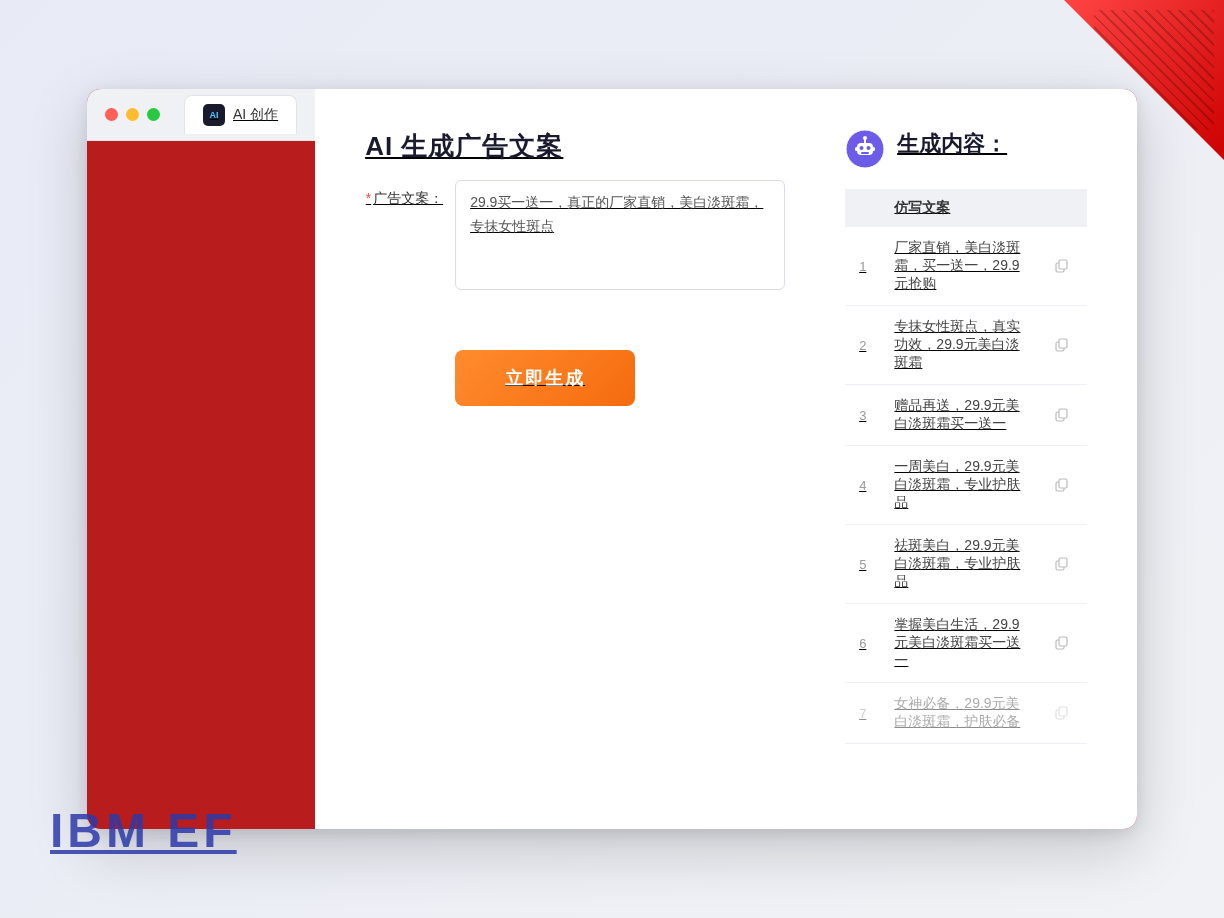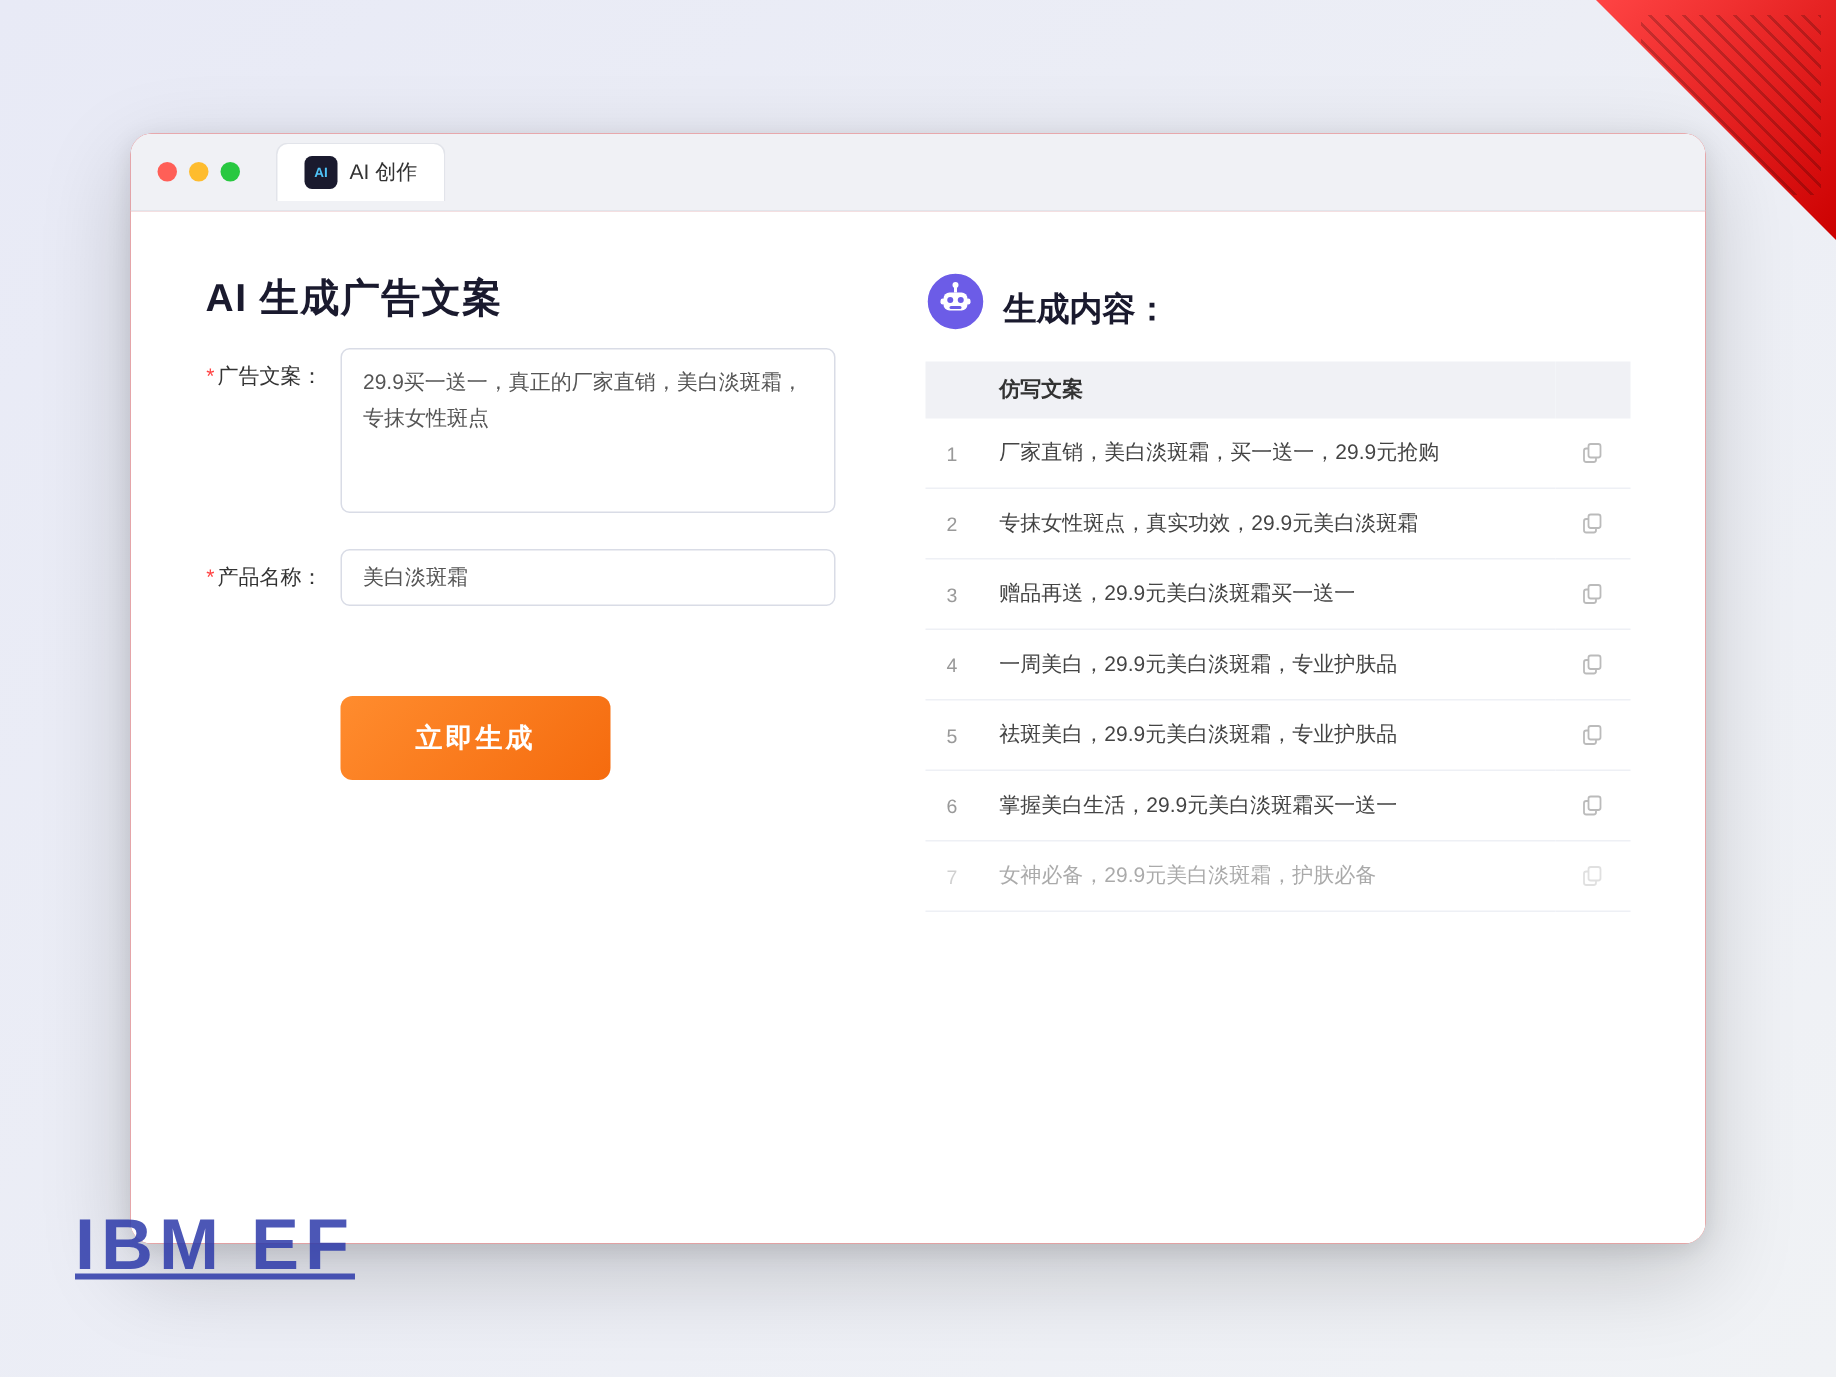--- a/index.html
+++ b/index.html
@@ -35,26 +35,27 @@
         45deg,
         rgba(0,0,0,0.2) 0px, rgba(0,0,0,0.2) 2px,
         transparent 2px, transparent 8px
       );
     }
 
     
     .window {
       width: 1050px;
       height: 740px;
-      background: #ef4444;
+      background: #b91c1c;
       border-radius: 14px;
       box-shadow: 0 20px 60px rgba(0,0,0,0.18), 0 4px 16px rgba(0,0,0,0.1);
       overflow: hidden;
       display: flex;
-      flex-direction: column;
+      flex-direction: row;
+      text-decoration: underline;
     }
 
     
     .titlebar {
       background: #f0f1f5;
       height: 52px;
       display: flex;
       align-items: center;
       padding: 0 18px;
       border-bottom: 1px solid #e2e4ea;
@@ -174,21 +175,21 @@
     }
 
     
     .right-panel {
       flex: 1;
       display: flex;
       flex-direction: column;
     }
     .right-header {
       display: flex;
-      align-items: flex-end;
+      align-items: flex-start;
       gap: 12px;
       margin-bottom: 20px;
     }
     .robot-icon {
       width: 40px;
       height: 40px;
       flex-shrink: 0;
     }
     .right-title {
       font-size: 22px;
@@ -285,26 +286,20 @@
     <div class="left-panel">
       <h1 class="page-title">AI 生成广告文案</h1>
 
       <div class="form-group">
         <label class="form-label">
           <span class="required-star">*</span><span>广告文案：</span>
         </label>
         <textarea class="form-input" style="">29.9买一送一，真正的厂家直销，美白淡斑霜，专抹女性斑点</textarea>
       </div>
 
-      <div class="form-group">
-        <label class="form-label">
-          <span class="required-star">*</span><span>产品名称：</span>
-        </label>
-        <input type="text" class="form-input" value="美白淡斑霜" style="">
-      </div>
 
 
       <button class="generate-btn">立即生成</button>
     </div>
 
     <div class="right-panel">
       <div class="right-header">
 
         <svg class="robot-icon" viewBox="0 0 40 40" fill="none" xmlns="http://www.w3.org/2000/svg">
           <circle cx="20" cy="20" r="19" fill="#6c5ce7" stroke="#fff" stroke-width="1"></circle>

